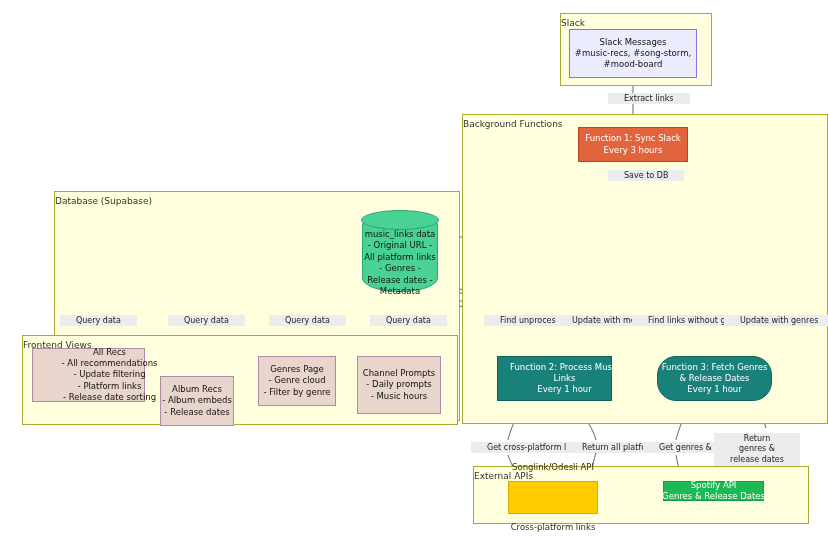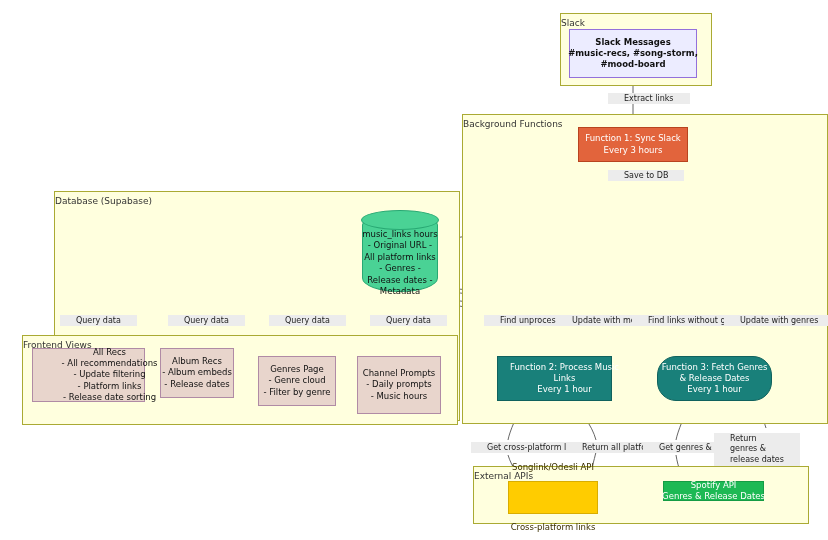--- a/index.html
+++ b/index.html
@@ -10,38 +10,38 @@
 
   .cluster{position:absolute;background:#ffffde;border:1px solid #aaaa33;box-sizing:border-box;}
   .cluster-label{position:absolute;left:0;right:0;top:4px;text-align:left;
                  font-size:9px;color:#333;white-space:nowrap;}
 
   .node{position:absolute;box-sizing:border-box;display:flex;flex-direction:column;
         align-items:center;justify-content:center;text-align:center;line-height:1.32;
         font-size:8.5px;}
   .node .ln{display:block;white-space:nowrap;}
 
-  .n-slackmsg{background:#ececff;border:1px solid #9370db;color:#111;font-weight:bold;}
+  .n-slackmsg{background:#ececff;border:1px solid #9370db;color:#111;}
   .n-fn1{background:#e2643c;border:1px solid #b8441f;color:#ffffff;}
   .n-fn{background:#19807a;border:1px solid #10625d;color:#ffffff;}
   .n-view{background:#e8d5cc;border:1px solid #b08ba5;color:#111;}
   .n-songlink{background:#ffcc00;border:1px solid #d9ad00;color:#3b2f00;gap:48px;}
   .n-spotify{background:#1db954;border:1px solid #159c44;color:#ffffff;}
 
   .db{position:absolute;}
   .db .cyl{position:absolute;inset:0;background:#4ad295;border:1px solid #28a873;
            border-radius:50% / 14px;box-sizing:border-box;}
   .db .cap{position:absolute;left:-1px;right:-1px;top:-1px;height:20px;
            border:1px solid #28a873;border-radius:50%;background:#4ad295;box-sizing:border-box;}
   .db .dbtxt{position:absolute;left:0;right:0;top:18px;text-align:center;
              font-size:8.5px;color:#111;line-height:1.35;}
 
   .elabel{position:absolute;background:#ececec;color:#222;font-size:8px;
           padding:1px 16px;white-space:nowrap;box-sizing:border-box;}
-  .elabel.wrap{white-space:normal;text-align:left;line-height:1.3;}
+  .elabel.wrap{white-space:normal;text-align:center;line-height:1.3;}
 </style>
 </head>
 <body>
 
 <div id="canvas">
 
   <svg id="wires" viewBox="0 0 828 540">
     <defs>
       <marker id="ah" viewBox="0 0 10 10" refX="9" refY="5" markerWidth="5" markerHeight="5" orient="auto-start-reverse">
         <path d="M 0 0 L 10 5 L 0 10 z" fill="#333"></path>
@@ -116,21 +116,21 @@
 
   <div class="node n-fn1" style="left:578px;top:127px;width:110px;height:35px;text-align:center;">
     <span class="ln">Function 1: Sync Slack</span>
     <span class="ln">Every 3 hours</span>
   </div>
 
   <div class="db" style="left:362px;top:211px;width:76px;height:81px;">
     <div class="cyl"></div>
     <div class="cap"></div>
     <div class="dbtxt">
-      <span class="ln">music_links hours</span>
+      <span class="ln">music_links data</span>
       <span class="ln">- Original URL</span>
       <span class="ln">- All platform links</span>
       <span class="ln">- Genres</span>
       <span class="ln">- Release dates</span>
       <span class="ln">- Metadata</span>
     </div>
   </div>
 
   <div class="node n-fn" style="left:497px;top:356px;width:115px;height:45px;padding-left:20px;">
     <span class="ln">Function 2: Process Music</span>
@@ -145,21 +145,21 @@
   </div>
 
   <div class="node n-view" style="left:32px;top:348px;width:113px;height:54px;padding-left:42px;">
     <span class="ln">All Recs</span>
     <span class="ln">- All recommendations</span>
     <span class="ln">- Update filtering</span>
     <span class="ln">- Platform links</span>
     <span class="ln">- Release date sorting</span>
   </div>
 
-  <div class="node n-view" style="left:160px;top:348px;width:74px;height:50px;">
+  <div class="node n-view" style="left:160px;top:376px;width:74px;height:50px;">
     <span class="ln">Album Recs</span>
     <span class="ln">- Album embeds</span>
     <span class="ln">- Release dates</span>
   </div>
 
   <div class="node n-view" style="left:258px;top:356px;width:78px;height:50px;">
     <span class="ln">Genres Page</span>
     <span class="ln">- Genre cloud</span>
     <span class="ln">- Filter by genre</span>
   </div>

